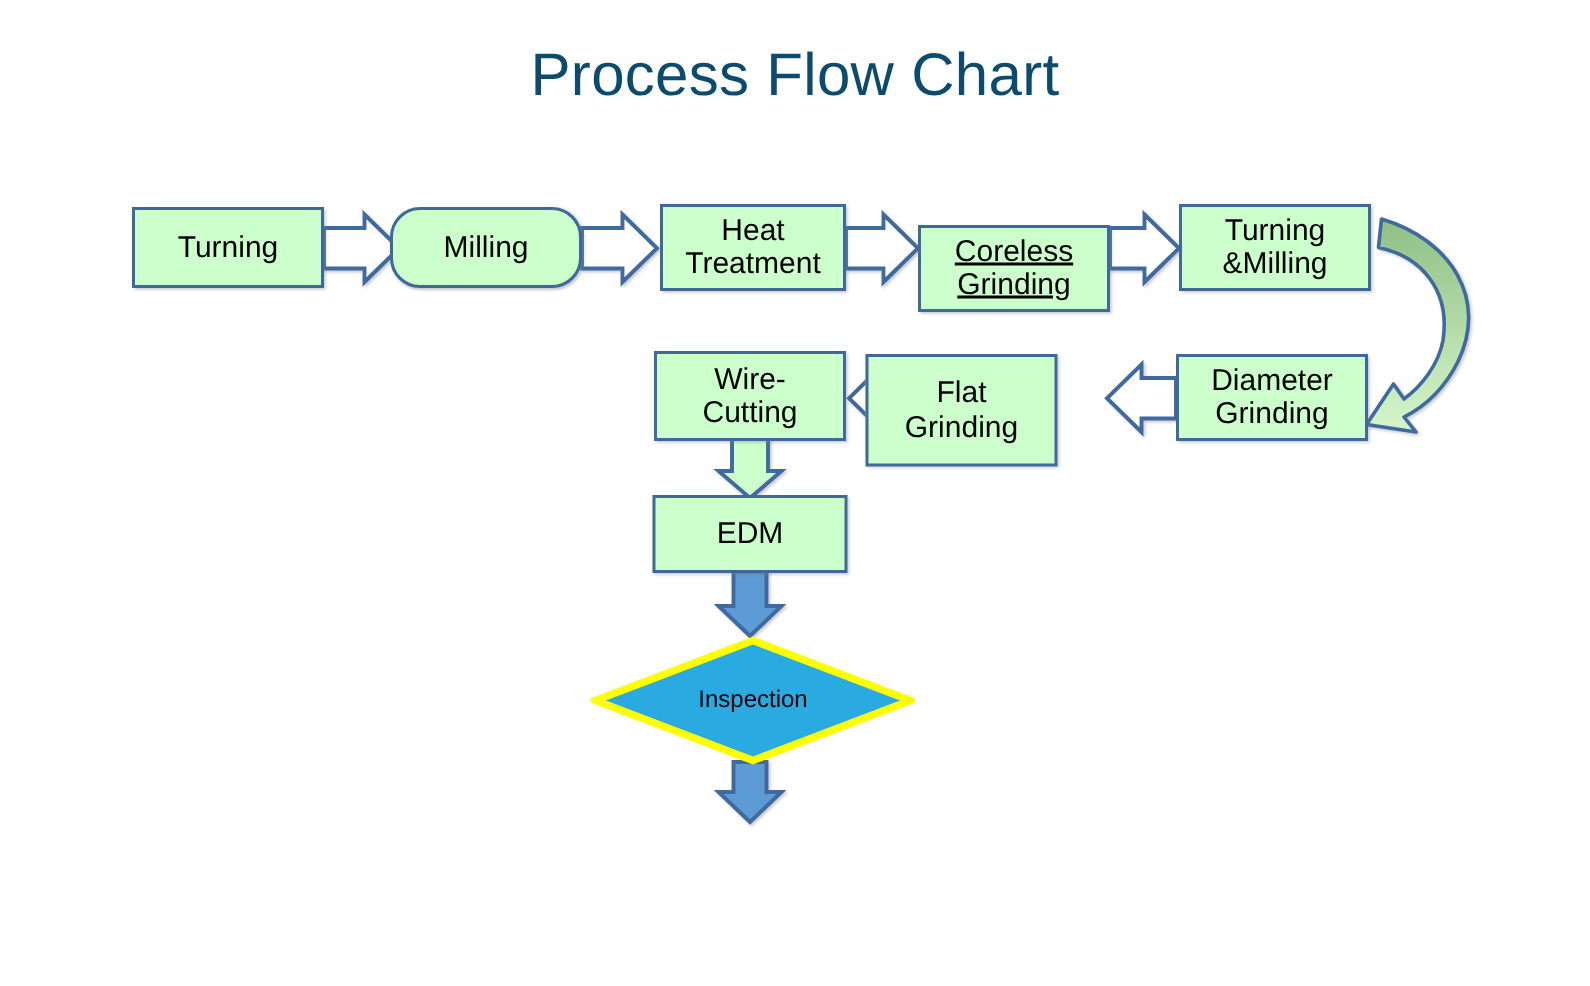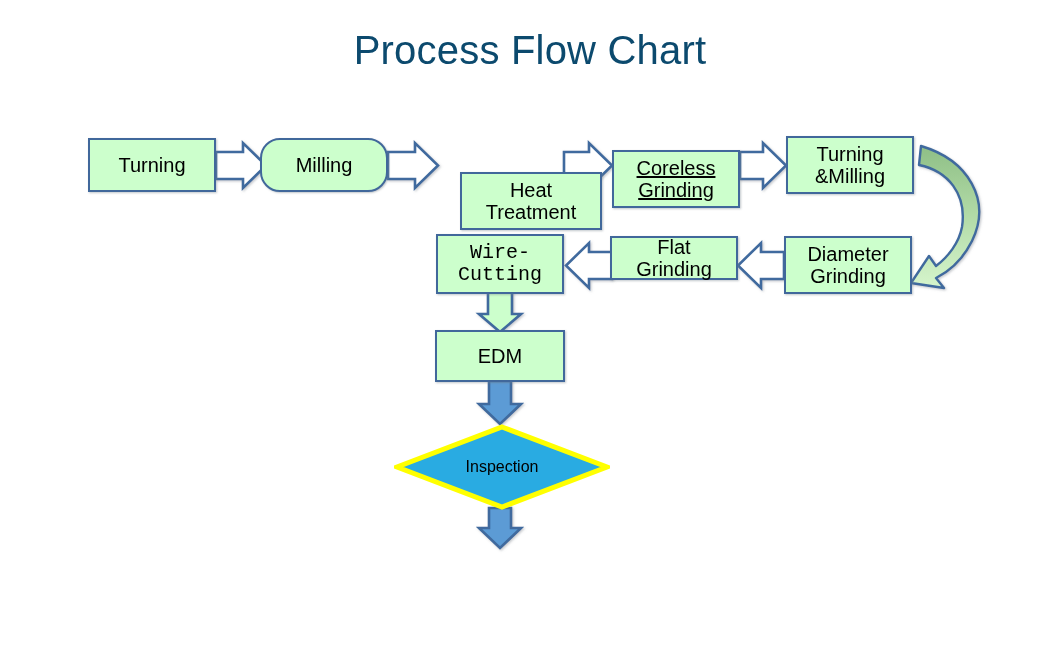--- a/index.html
+++ b/index.html
@@ -161,46 +161,46 @@
   </svg>
 
   <div class="node" id="node-turning" style="left:88px; top:138px; width:128px; height:54px;">
     <span class="node-label">Turning</span>
   </div>
 
   <div class="node" id="node-milling" style="left:260px; top:138px; width:128px; height:54px;border-radius:20px;">
     <span class="node-label">Milling</span>
   </div>
 
-  <div class="node" id="node-heat-treatment" style="left:460px; top:136px; width:142px; height:58px;margin-top:36px;">
+  <div class="node" id="node-heat-treatment" style="left:440px; top:136px; width:124px; height:58px;">
     <span class="node-label">Heat
 Treatment</span>
   </div>
 
   <div class="node" id="node-coreless-grinding" style="left:612px; top:150px; width:128px; height:58px;text-decoration:underline;">
     <span class="node-label">Coreless
 Grinding</span>
   </div>
 
   <div class="node" id="node-turning-milling" style="left:786px; top:136px; width:128px; height:58px;">
     <span class="node-label">Turning
 &amp;Milling</span>
   </div>
 
   <div class="node" id="node-diameter-grinding" style="left:784px; top:236px; width:128px; height:58px;">
     <span class="node-label">Diameter
 Grinding</span>
   </div>
 
-  <div class="node" id="node-flat-grinding" style="left:610px; top:236px; width:128px; height:44px;text-align:center;">
+  <div class="node" id="node-flat-grinding" style="left:577px; top:236px; width:128px; height:75px;text-align:center;">
     <span class="node-label">Flat
 Grinding</span>
   </div>
 
-  <div class="node" id="node-wire-cutting" style="left:436px; top:234px; width:128px; height:60px;font-family:Liberation Mono, monospace;">
+  <div class="node" id="node-wire-cutting" style="left:436px; top:234px; width:128px; height:60px;">
     <span class="node-label">Wire-
 Cutting</span>
   </div>
 
   <div class="node" id="node-edm" style="left:435px; top:330px; width:130px; height:52px;">
     <span class="node-label">EDM</span>
   </div>
 
   <div id="node-inspection">
     <svg class="diamond-shape" viewBox="0 0 216 86" preserveAspectRatio="none">

